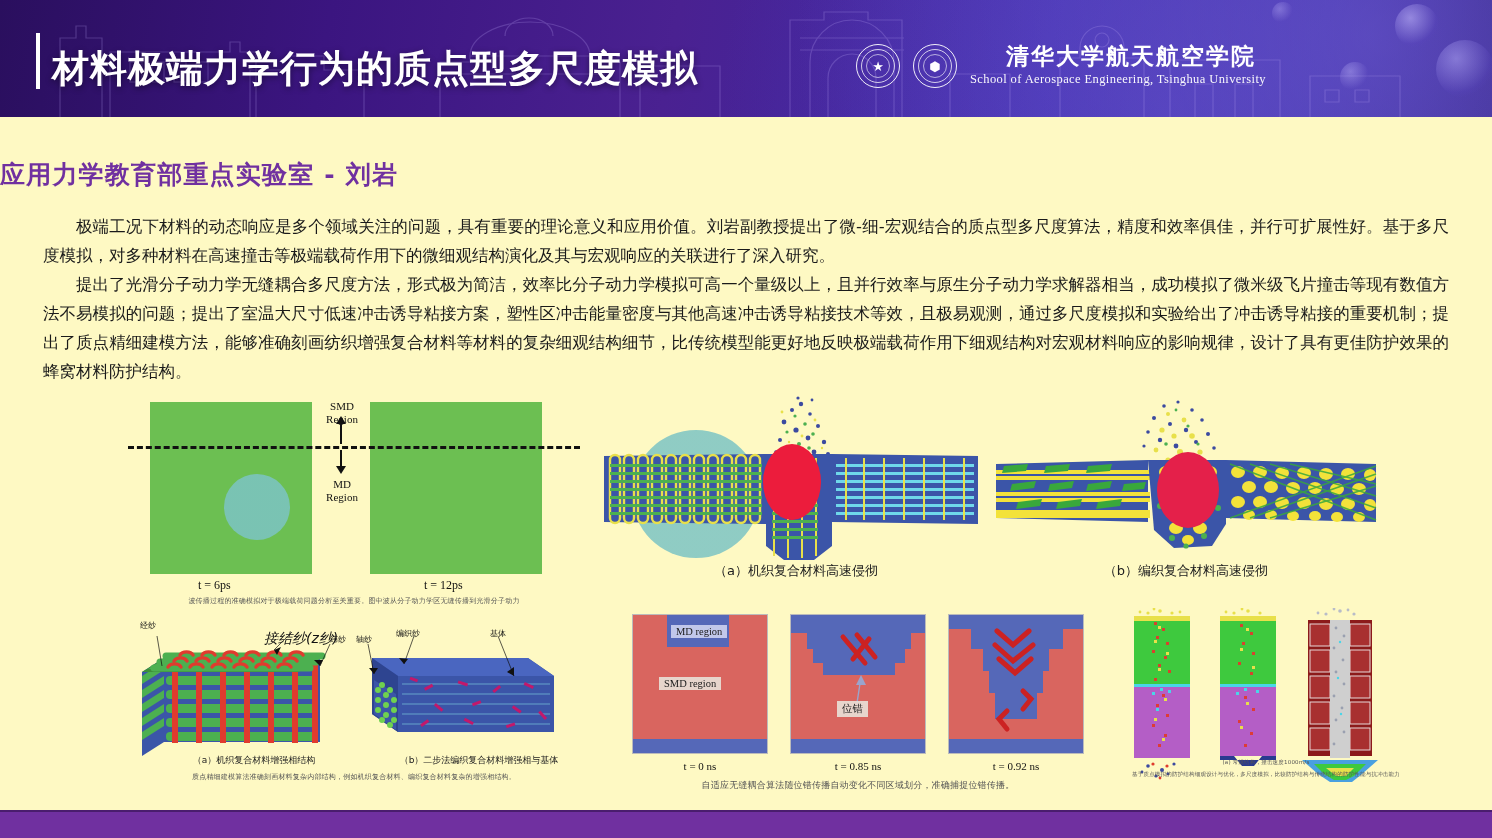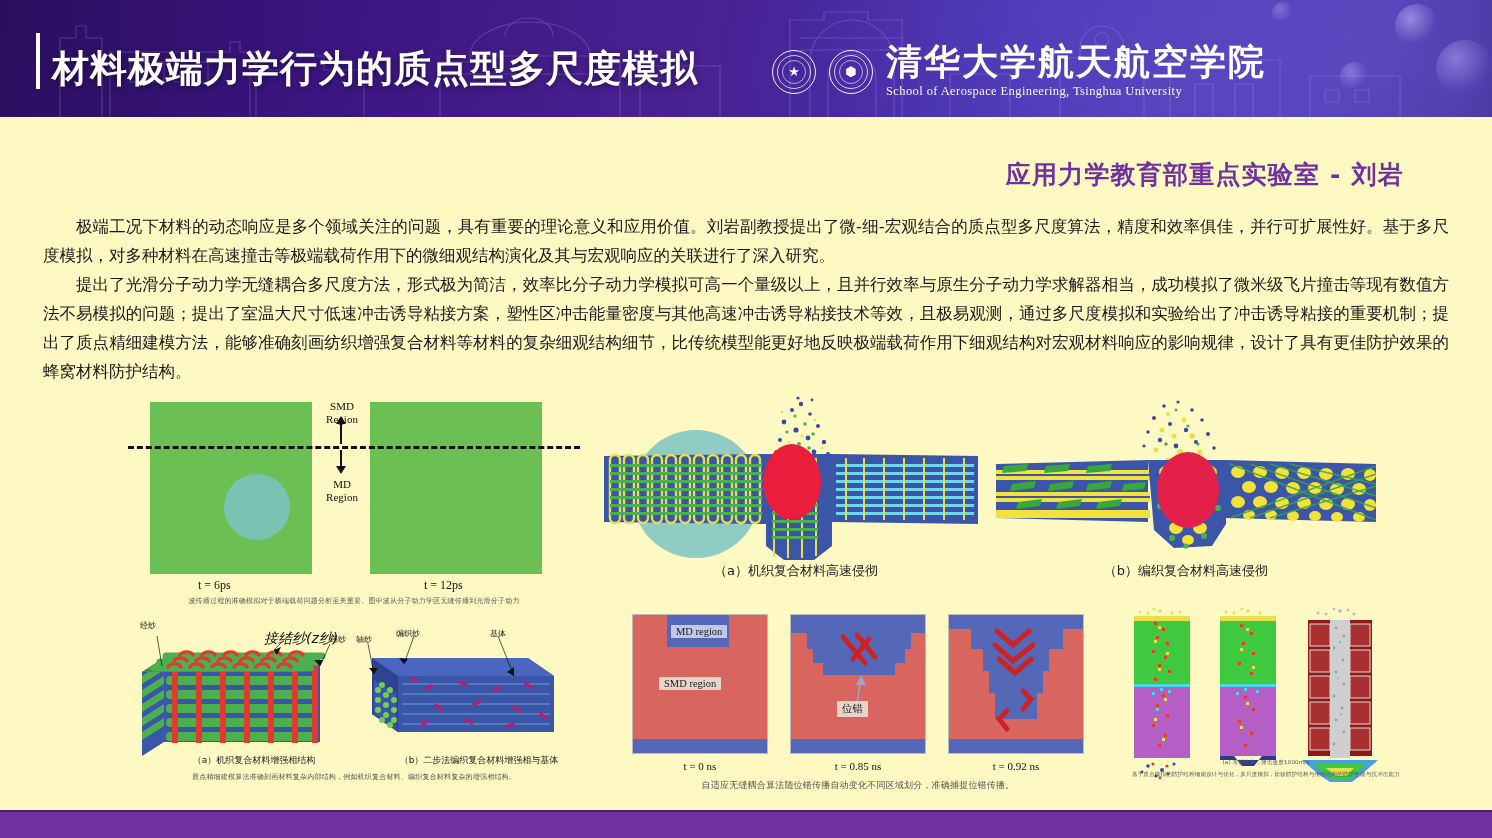--- a/index.html
+++ b/index.html
@@ -36,33 +36,33 @@
   .hdr-rule {
     position:absolute; left:36px; top:33px; width:4px; height:56px; background:#ffffff;
   }
   .hdr-logo { position:absolute; right:226px; top:44px; display:flex; align-items:center; gap:13px;}
   .seal { width:44px; height:44px; border-radius:50%; border:1.6px solid rgba(255,255,255,.92);
           position:relative; flex:0 0 auto; }
   .seal::after{ content:""; position:absolute; inset:4px; border-radius:50%; border:1px solid rgba(255,255,255,.75);}
   .seal-inner{ position:absolute; inset:9px; border-radius:50%; border:1px solid rgba(255,255,255,.6);
                display:flex;align-items:center;justify-content:center; color:#fff; font-size:13px; }
   .logo-cn {
-    font-family:"DejaVu Sans", sans-serif; font-size:36px; font-weight:bold; color:#fff;
-    letter-spacing:2px; line-height:1; white-space:nowrap;
+    font-family:"DejaVu Sans", sans-serif; font-size:23px; font-weight:bold; color:#fff;
+    letter-spacing:2px; line-height:1; white-space:nowrap;margin-left:36px;
   }
   .logo-en {
     font-family:"Liberation Serif", serif; font-size:12.5px; color:#fff; letter-spacing:.4px;
     margin-top:4px; white-space:nowrap; opacity:.96;
   }
 
   
   .subtitle {
-    position:absolute; left:0; top:158px; width:1404px; text-align:right;
+    position:absolute; left:0; top:158px; width:1404px; text-align:left;
     font-family:"DejaVu Sans", sans-serif;
-    font-size:25px; font-weight:bold; color:#7030a0; letter-spacing:1.2px;padding-left:9px;
+    font-size:25px; font-weight:bold; color:#7030a0; letter-spacing:1.2px;
   }
 
   
   .bodytext {
     position:absolute; left:43px; top:212px; width:1406px;
     font-family:"DejaVu Sans", sans-serif;
     font-size:16.5px; line-height:29px; color:#1a1a1a;
     text-align:justify;
   }
   .bodytext p { text-indent:2em; }

